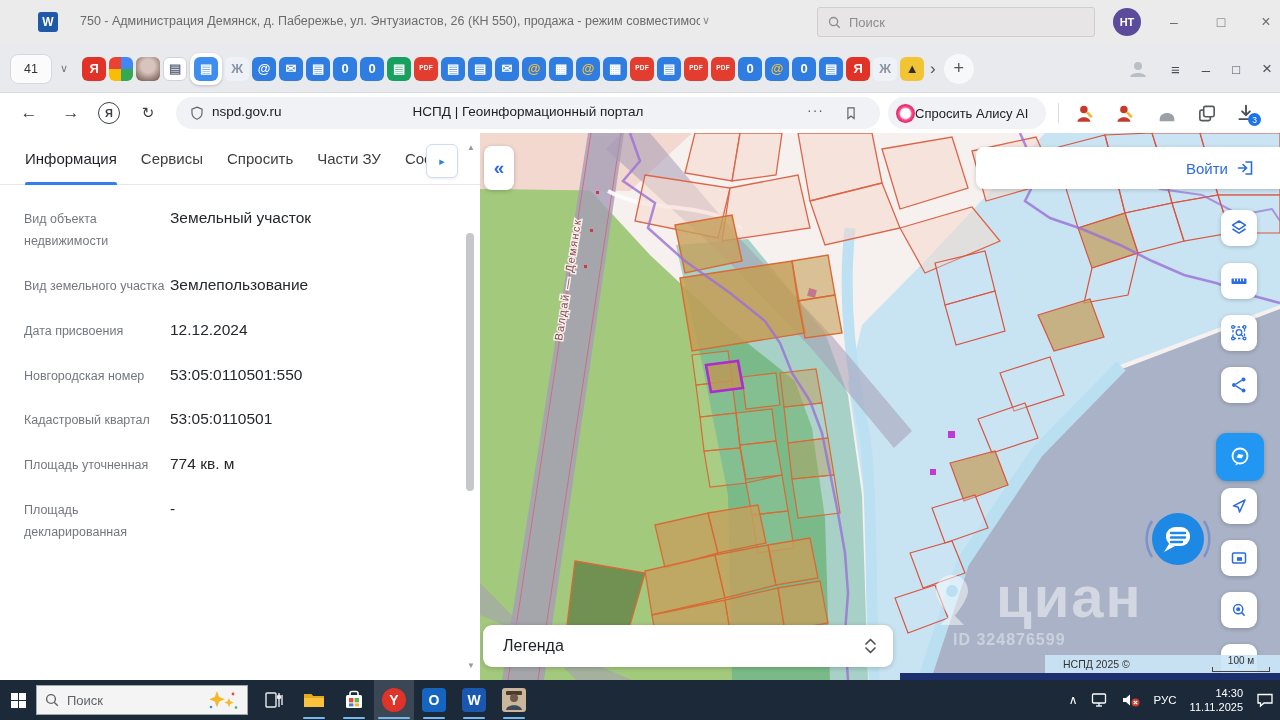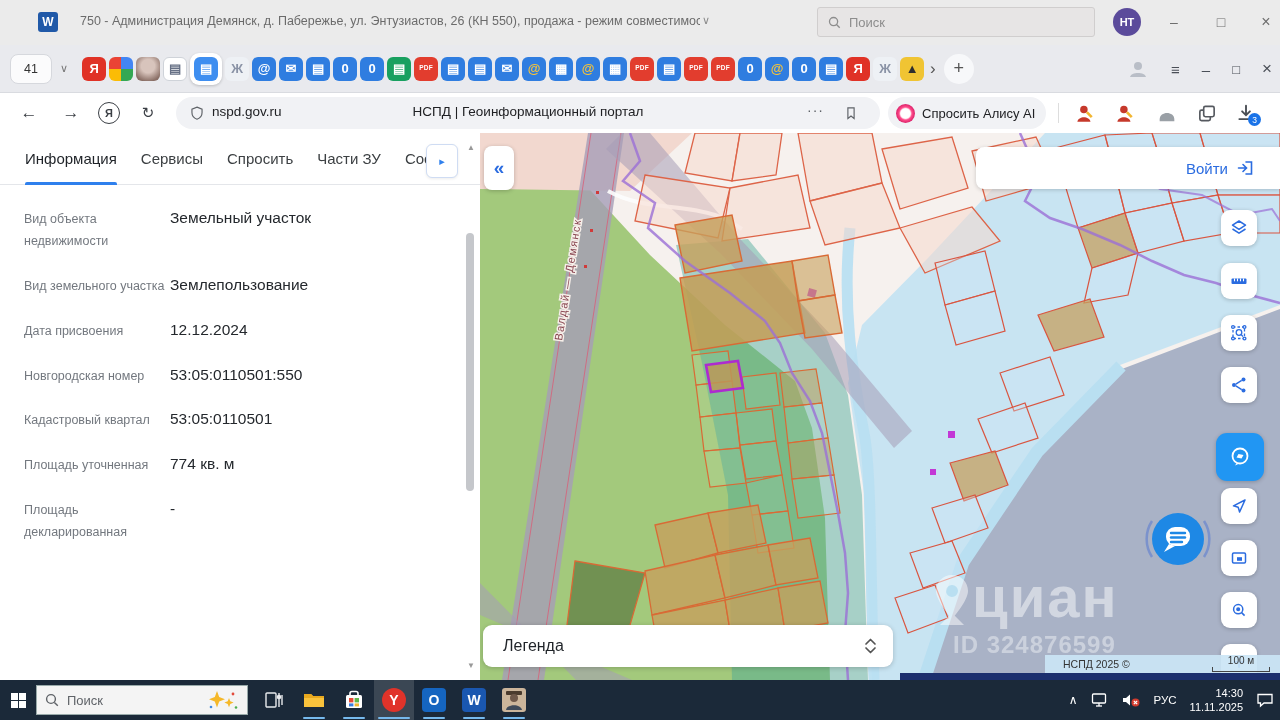--- a/index.html
+++ b/index.html
@@ -41,21 +41,21 @@
   .nav-ico{position:absolute;top:0;height:40px;display:flex;align-items:center;justify-content:center;color:#3b3f45;font-size:17px;width:30px;}
   .ya-badge{position:absolute;left:98px;top:9px;width:22px;height:22px;border:1.6px solid #3b3f45;border-radius:50%;
             color:#3b3f45;font-size:11px;font-weight:bold;display:flex;align-items:center;justify-content:center;box-sizing:border-box;}
   .addr{position:absolute;left:176px;top:4px;width:704px;height:32px;background:#f1f2f5;border-radius:16px;}
   .addr-shield{position:absolute;left:14px;top:8px;}
   .addr-url{position:absolute;left:36px;top:7px;font-size:13.5px;color:#202124;}
   .addr-title{position:absolute;left:0;right:0;top:7px;text-align:center;font-size:13.5px;color:#202124;}
   .addr-more{position:absolute;right:56px;top:5px;color:#5f6368;font-size:14px;letter-spacing:1px;}
   .addr-bm{position:absolute;right:22px;top:8px;}
   .alice{position:absolute;left:888px;top:4px;width:158px;height:32px;background:#f1f2f5;border-radius:16px;
-         display:flex;align-items:center;gap:7px;padding-left:8px;box-sizing:border-box;font-size:13px;color:#202124;}
+         display:flex;align-items:center;padding-left:8px;box-sizing:border-box;font-size:13px;color:#202124;}
   .alice-orb{width:19px;height:19px;border-radius:50%;flex:none;
              background:radial-gradient(circle at 50% 50%,#fff 0 36%,#ff4c8b 48%,#e22a6f 66%,#a7258f 100%);}
   .tb-sep{position:absolute;left:1058px;top:10px;width:1px;height:20px;background:#ddd;}
   .ext{position:absolute;top:10px;width:22px;height:22px;}
   .dl-badge{position:absolute;left:12px;top:10px;width:13px;height:13px;border-radius:50%;background:#1a73e8;color:#fff;
             font-size:8.5px;display:flex;align-items:center;justify-content:center;}
   
   .content{position:absolute;left:0;top:133px;width:1280px;height:547px;display:flex;}
   
   .panel{position:relative;width:480px;height:547px;background:#fff;flex:none;overflow:hidden;}
@@ -85,22 +85,22 @@
   .login-bar span{color:#2b6ce0;font-size:15px;}
   .mtool{position:absolute;right:23px;width:36px;height:36px;background:#fff;border-radius:9px;
          box-shadow:0 1px 4px rgba(0,0,0,.22);display:flex;align-items:center;justify-content:center;}
   .mtool.blue{right:16px;width:48px;height:48px;background:#2196f3;border-radius:11px;}
   .fab{position:absolute;left:658px;top:366px;width:80px;height:80px;}
   .legend{position:absolute;left:3px;top:492px;width:410px;height:42px;background:#fff;border-radius:9px;
           box-shadow:0 1px 5px rgba(0,0,0,.2);display:flex;align-items:center;justify-content:space-between;
           padding:0 16px 0 20px;box-sizing:border-box;}
   .legend span{font-size:16px;color:#1f2328;}
   .wm-pin{position:absolute;left:452px;top:440px;opacity:.5;}
-  .wm-brand{position:absolute;left:492px;top:430px;font-size:58px;font-weight:bold;color:rgba(255,255,255,.48);letter-spacing:2px;}
-  .wm-id{position:absolute;left:473px;top:498px;font-size:24px;font-weight:bold;color:rgba(255,255,255,.4);letter-spacing:1px;}
+  .wm-brand{position:absolute;left:516px;top:430px;font-size:58px;font-weight:bold;color:rgba(255,255,255,.48);letter-spacing:2px;}
+  .wm-id{position:absolute;left:473px;top:498px;font-size:16px;font-weight:bold;color:rgba(255,255,255,.4);letter-spacing:1px;}
   .attrib{position:absolute;left:565px;top:522px;width:235px;height:18px;background:rgba(203,229,245,.92);
           display:flex;align-items:center;justify-content:space-between;padding:0 10px 0 18px;box-sizing:border-box;}
   .attrib .cr{font-size:10.5px;color:#333;}
   .scalewrap{display:flex;flex-direction:column;align-items:center;line-height:1;}
   .scalewrap .txt{font-size:10px;color:#333;margin-bottom:1px;}
   .scalebar{width:56px;height:4px;border:1px solid #444;border-top:none;}
   .navybar{position:absolute;left:420px;top:540px;width:380px;height:7px;background:#1c2f6e;}
   
   .taskbar{position:absolute;left:0;top:680px;width:1280px;height:40px;background:#1b2939;display:flex;align-items:center;}
   .tb-start{width:36px;height:40px;display:flex;align-items:center;justify-content:center;flex:none;}

